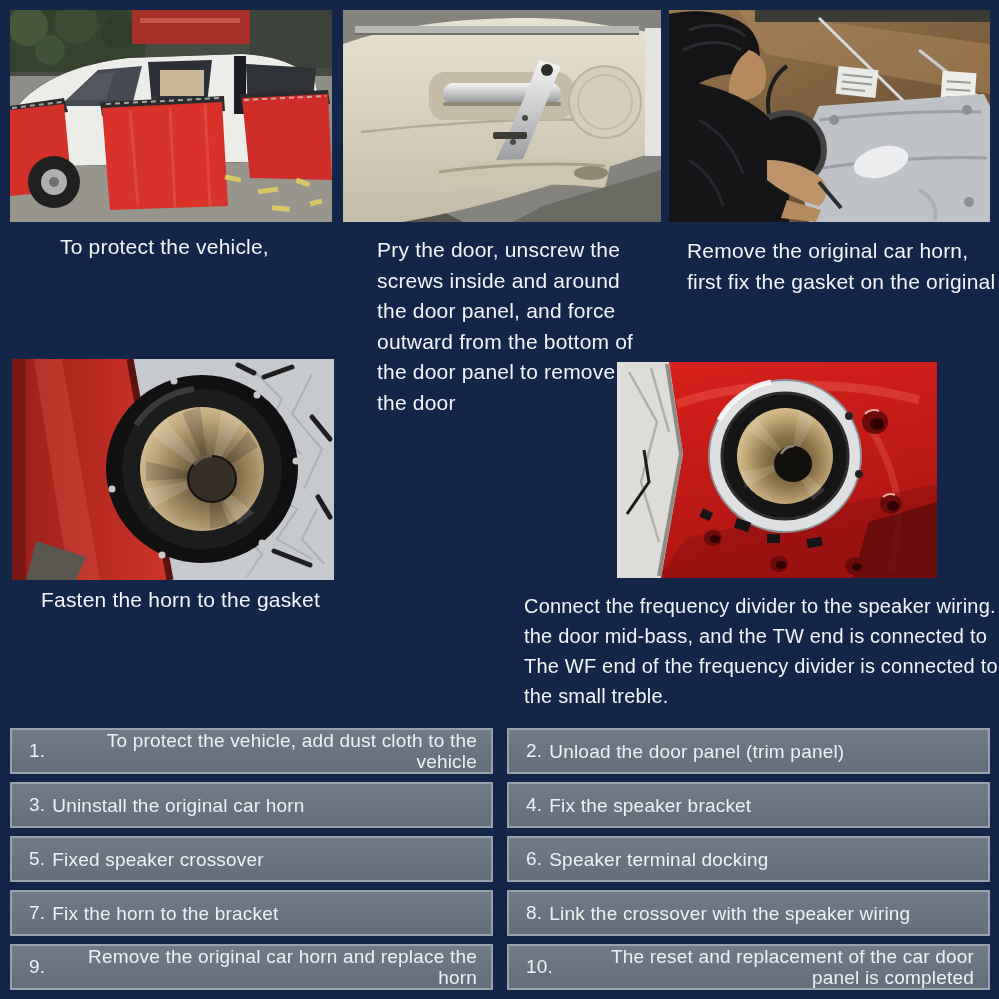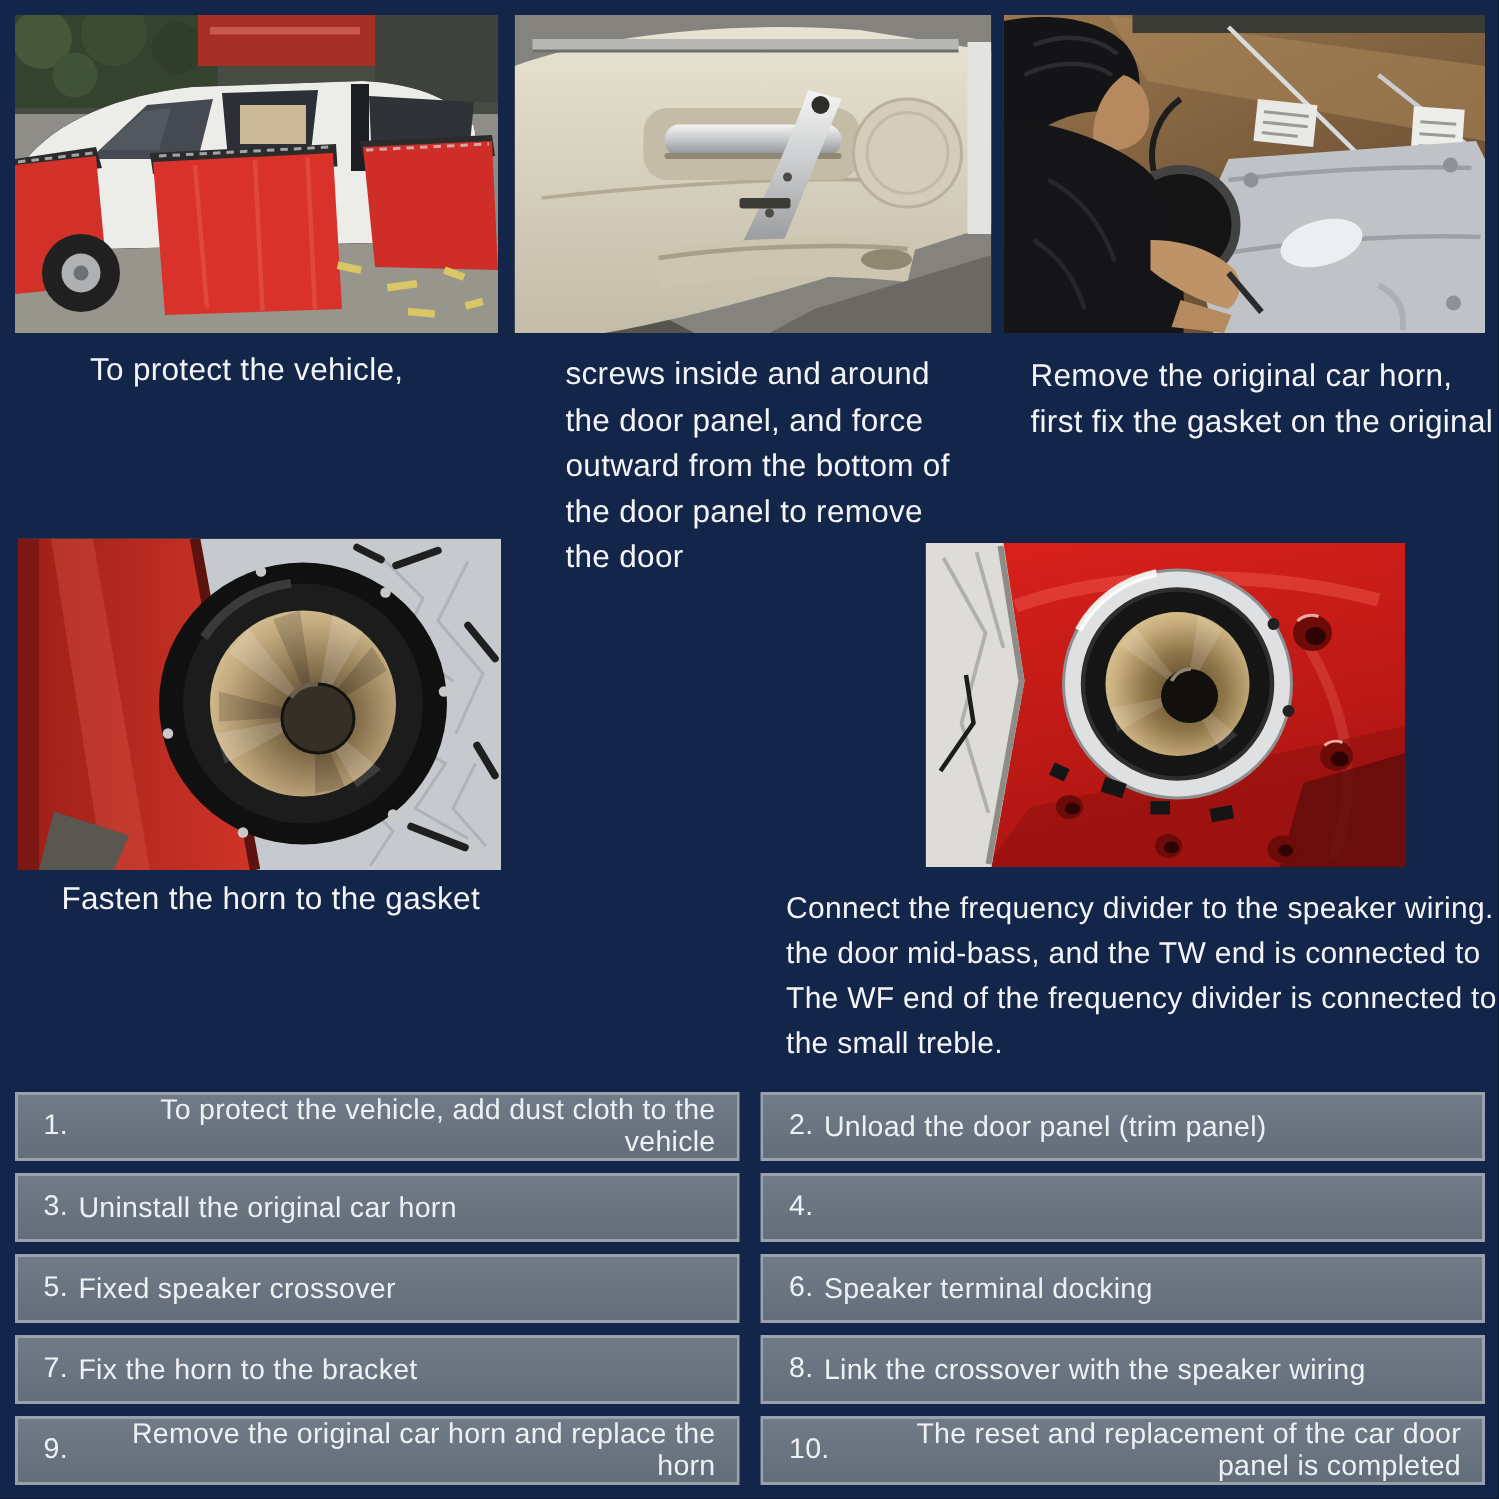--- a/index.html
+++ b/index.html
@@ -173,20 +173,21 @@
         <path d="M118,190 L152,200 L147,212 L112,208 Z" fill="#b58a5f"></path>
         <line x1="150" y1="172" x2="172" y2="198" stroke="#2b2b2b" stroke-width="4"></line>
       </g>
     </svg>
   </div>
 
   <div class="caption" style="left:60px; top:232px;">
     <span>To protect the vehicle,</span>
   </div>
   <div class="caption" style="left:377px; top:235px;">
+    <span>Pry the door, unscrew the</span>
     <span>screws inside and around</span>
     <span>the door panel, and force</span>
     <span>outward from the bottom of</span>
     <span>the door panel to remove</span>
     <span>the door</span>
   </div>
   <div class="caption" style="left:687px; top:236px;">
     <span>Remove the original car horn,</span>
     <span>first fix the gasket on the original</span>
   </div>
@@ -367,20 +368,21 @@
     </div>
   </div>
 
   <div class="steps-col" style="left:507px; top:728px; width:483px;">
     <div class="step-bar">
       <span class="num">2.</span>
       <span class="txt">Unload the door panel (trim panel)</span>
     </div>
     <div class="step-bar">
       <span class="num">4.</span>
+      <span class="txt">Fix the speaker bracket</span>
     </div>
     <div class="step-bar">
       <span class="num">6.</span>
       <span class="txt">Speaker terminal docking</span>
     </div>
     <div class="step-bar">
       <span class="num">8.</span>
       <span class="txt">Link the crossover with the speaker wiring</span>
     </div>
     <div class="step-bar">

